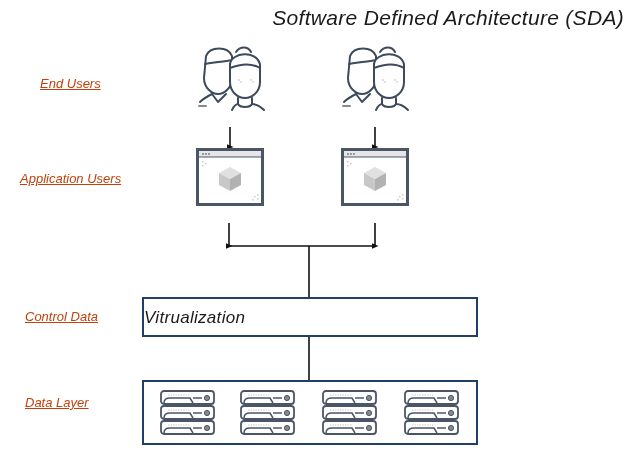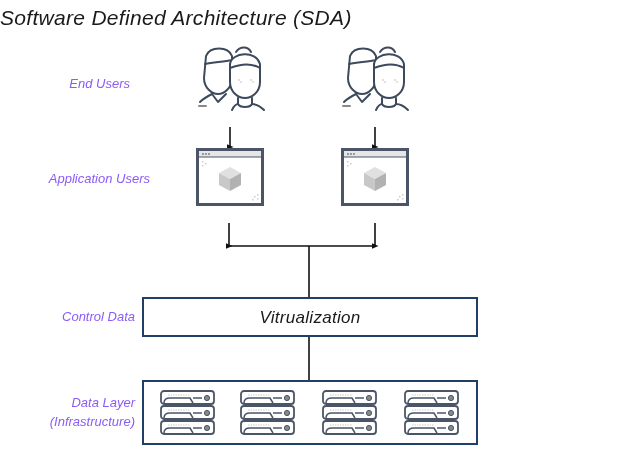--- a/index.html
+++ b/index.html
@@ -1,38 +1,37 @@
 <!DOCTYPE html>
 <html><head>
 <meta charset="utf-8">
 <style>
   html, body { margin: 0; padding: 0; background: #ffffff; }
   body { width: 624px; height: 468px; position: relative; overflow: hidden;
          font-family: "Liberation Sans", sans-serif; }
-  .title { position: absolute; left: 0; width: 624px; top: 6px; text-align: left;
+  .title { position: absolute; left: 0; width: 624px; top: 6px; text-align: right;
            font-size: 21px; font-style: italic; color: #1a1a1a; letter-spacing: 0.3px; }
-  .layer-label { position: absolute; font-size: 13px; font-style: italic; color: #8b5cf6;
-                 text-align: right; line-height: 19px; }
+  .layer-label { position: absolute; font-size: 13px; font-style: italic; color: #c2410c;
+                 text-align: left; line-height: 19px; text-decoration: underline; }
   .box { position: absolute; border: 2px solid #1f3f66; background: #fff; box-sizing: border-box; }
-  .virt-label { position: absolute; left: 0; right: 0; top: 9px; text-align: center;
+  .virt-label { position: absolute; left: 0; right: 0; top: 9px; 
                 font-size: 17px; font-style: italic; color: #1a1a1a; letter-spacing: 0.3px; }
   svg.overlay { position: absolute; left: 0; top: 0; }
   .icon { position: absolute; }
 </style>
 </head>
 <body>
 
 <div class="title">Software Defined Architecture (SDA)</div>
 
 <div class="layer-label" style="left:40px; top:74px; width:90px;">End Users</div>
 <div class="layer-label" style="left:20px; top:169px; width:130px;">Application Users</div>
 <div class="layer-label" style="left:25px; top:307px; width:110px;">Control Data</div>
 <div class="layer-label" style="left:25px; top:393px; width:110px;">
   <div>Data Layer</div>
-  <div>(Infrastructure)</div>
 </div>
 
 <svg class="overlay" width="624" height="468">
   <defs>
     <marker id="ah" markerWidth="6" markerHeight="7" refX="3" refY="3.5" orient="auto-start-reverse" markerUnits="userSpaceOnUse">
       <path d="M0,7 L3,0 L6,7 Z" fill="#111"></path>
     </marker>
   </defs>
   <g stroke="#111" stroke-width="1.6" fill="none">
     <line x1="230" y1="147" x2="230" y2="127" marker-start="url(#ah)"></line>

